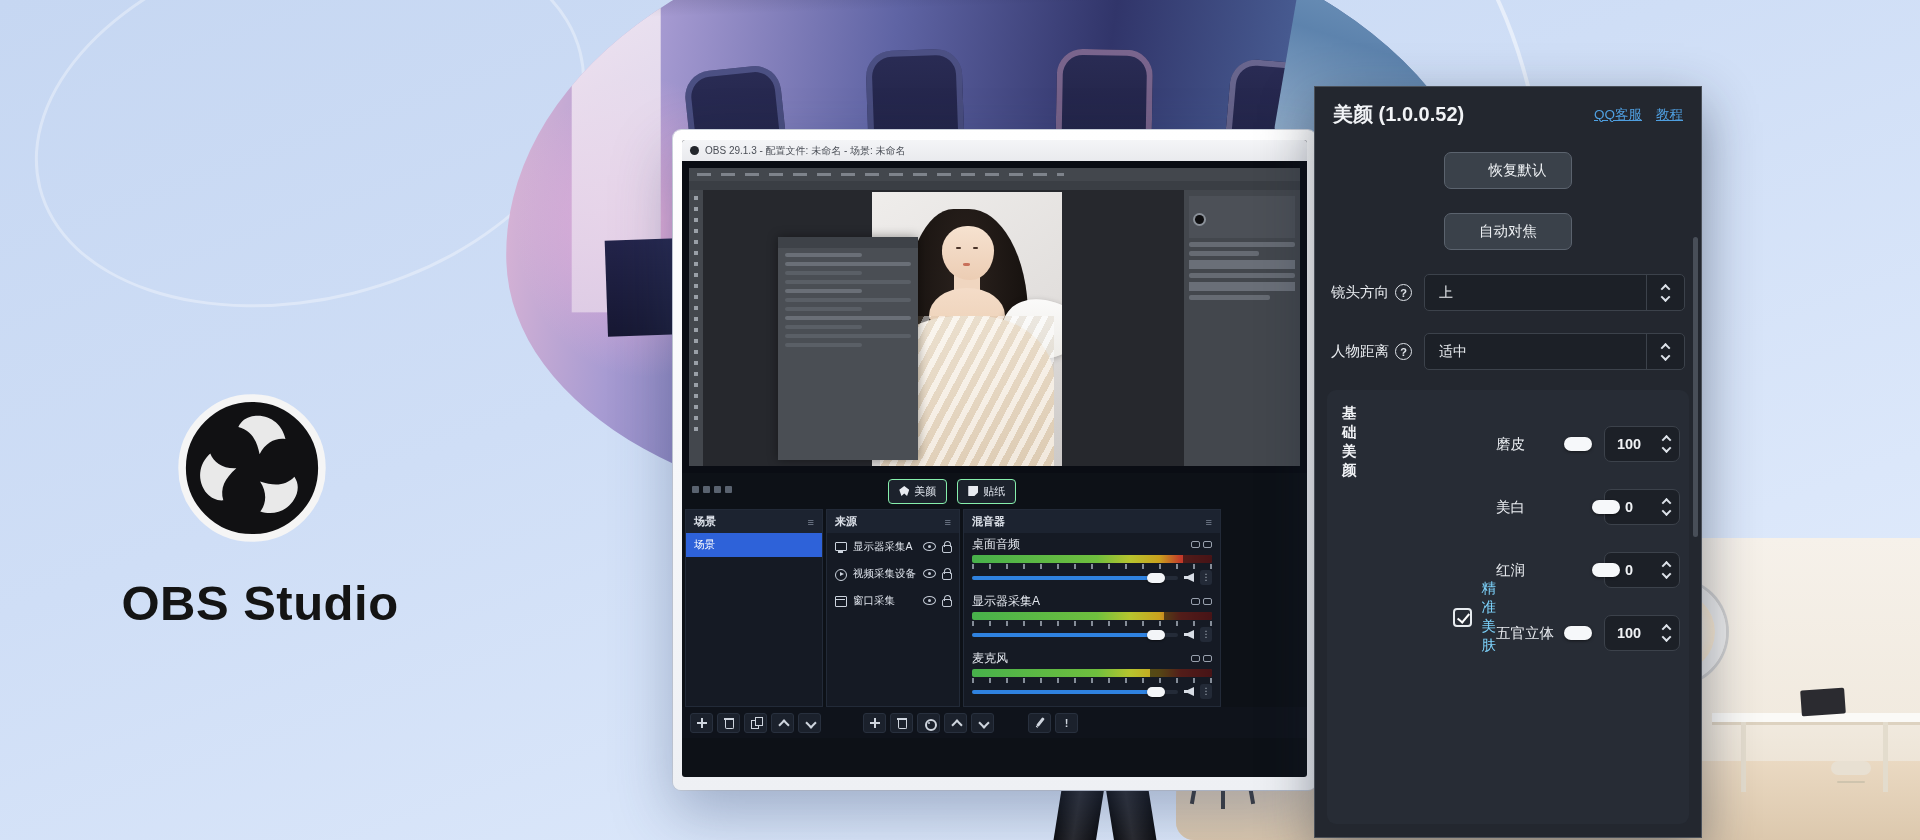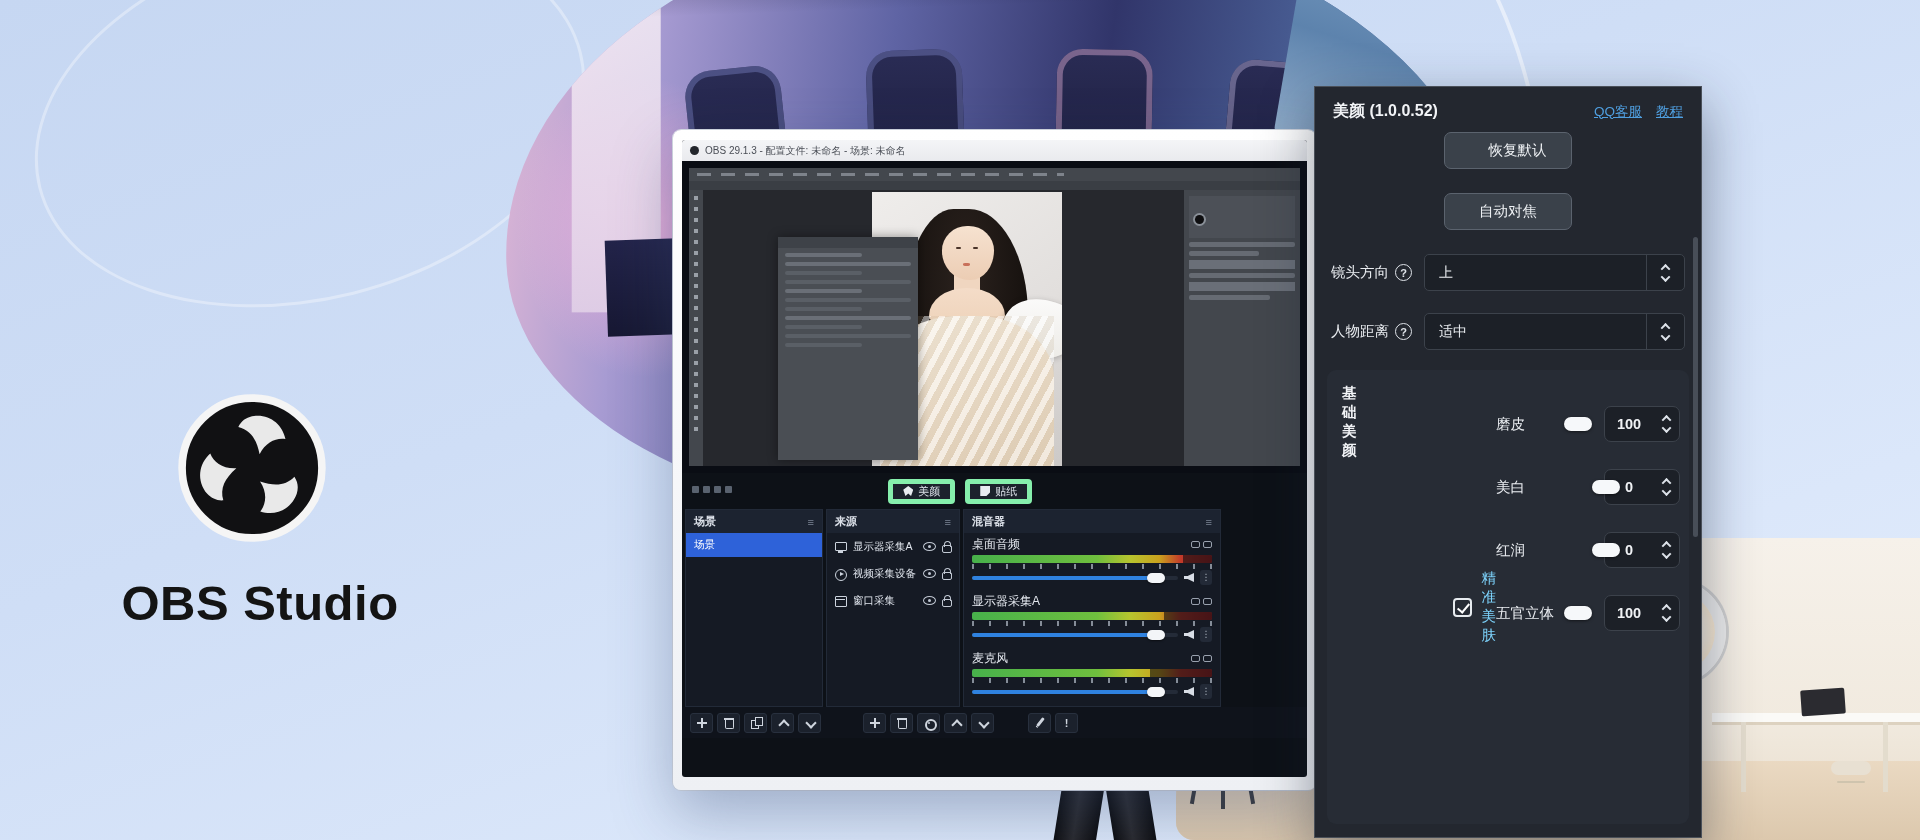--- a/index.html
+++ b/index.html
@@ -94,21 +94,21 @@
   .ps-float .fr.dim{background:#5a5f66;}
   .ps-right{position:absolute;right:0;top:22px;bottom:0;width:19%;background:#43474d;}
   .ps-right .pr-block{margin:6px 5px 0;height:42px;background:#4c5057;}
   .ps-right .pr-row{margin:4px 5px 0;height:5px;background:#666b73;border-radius:2px;}
   .ps-right .pr-hl{margin:4px 5px 0;height:9px;background:#6a6f78;}
   .ps-right .pr-dot{position:absolute;left:6px;top:46%;width:9px;height:9px;border-radius:50%;background:#0e0e10;box-shadow:0 0 0 2px #8a9098;}
   
   .trow{height:36px;background:#0d1117;display:flex;align-items:center;gap:10px;padding-left:33%;position:relative;flex:none;}
   .tab-dots{position:absolute;left:10px;top:13px;display:flex;gap:4px;}
   .tab-dots i{width:7px;height:7px;background:#59626f;border-radius:1px;}
-  .tool-btn{height:25px;background:#1c222c;border:5px solid #86efac;border-radius:4px;color:#dde2ea;font-size:11px;
+  .tool-btn{height:25px;background:#1c222c;border:1px solid #86efac;border-radius:4px;color:#dde2ea;font-size:11px;
     display:flex;align-items:center;gap:5px;padding:0 10px;}
   .tb-ico{width:10px;height:10px;background:#e8ebf0;flex:none;}
   .tb-ico.pin{clip-path:polygon(50% 0,100% 38%,78% 100%,50% 74%,22% 100%,0 38%);}
   .tb-ico.sticker{clip-path:polygon(0 0,100% 0,100% 62%,62% 100%,0 100%);}
   
   .docks{height:198px;display:flex;gap:3px;padding:0 3px;background:#0d1117;flex:none;}
   .dock{background:#151a24;border:1px solid #222a38;display:flex;flex-direction:column;overflow:hidden;}
   .d-scenes{width:138px;flex:none;}
   .d-sources{width:134px;flex:none;}
   .d-mixer{width:258px;flex:none;}
@@ -169,26 +169,26 @@
   .statusbar{height:22px;background:#0d1117;display:flex;align-items:center;justify-content:flex-end;gap:18px;padding:0 12px;flex:none;}
   .st-item{display:flex;align-items:center;gap:5px;font-size:9.5px;color:#8d95a2;}
   .st-dot{width:6px;height:6px;border-radius:50%;}
   .st-dot.live{background:#57c45c;}
   .st-dot.rec{background:#aab2bc;}
   
   .panel{position:absolute;left:1314px;top:86px;width:388px;height:752px;background:#23272f;border:1px solid #4a5059;
     box-shadow:0 18px 50px rgba(20,30,50,.45);display:flex;flex-direction:column;}
   .panel-scroll{position:absolute;right:3px;top:150px;width:5px;height:300px;background:#59606a;border-radius:3px;opacity:.7;}
   .p-head{display:flex;justify-content:space-between;align-items:center;padding:14px 18px 0;}
-  .p-title{font-size:16px;font-weight:700;color:#f1f3f6;}
+  .p-title{font-size:20px;font-weight:700;color:#f1f3f6;}
   .p-links{display:flex;gap:14px;}
   .p-links a{font-size:13.5px;color:#4f9fe0;text-decoration:underline;cursor:pointer;}
   .pill-btn{display:block;margin:0 auto;width:128px;height:37px;background:#3a414a;border:1px solid #5b636e;border-radius:7px;
     color:#eef1f4;font-size:14.5px;}
-  .pill-btn.b1{margin-top:10px;padding-left:25px;}
+  .pill-btn.b1{margin-top:24px;padding-left:25px;}
   .pill-btn.b2{margin-top:24px;}
   .field-rows{margin-top:24px;display:flex;flex-direction:column;gap:22px;padding:0 16px;}
   .field-row{display:flex;align-items:center;}
   .f-label{font-size:14.5px;color:#eaedf1;white-space:nowrap;}
   .help{width:17px;height:17px;border:1.5px solid #dfe3e9;border-radius:50%;color:#dfe3e9;font-size:11px;font-weight:700;
     display:flex;align-items:center;justify-content:center;margin-left:6px;flex:none;}
   .sel{flex:1;margin-left:12px;height:37px;background:#1c2027;border:1px solid #3c424b;border-radius:5px;display:flex;align-items:center;overflow:hidden;}
   .sel .val{flex:1;font-size:14px;color:#e8ebef;padding-left:14px;}
   .spin{width:38px;align-self:stretch;border-left:1px solid #3c424b;display:flex;flex-direction:column;align-items:center;justify-content:center;gap:4px;}
   .chev{width:7px;height:7px;border-left:2px solid #dde2e9;border-top:2px solid #dde2e9;}

